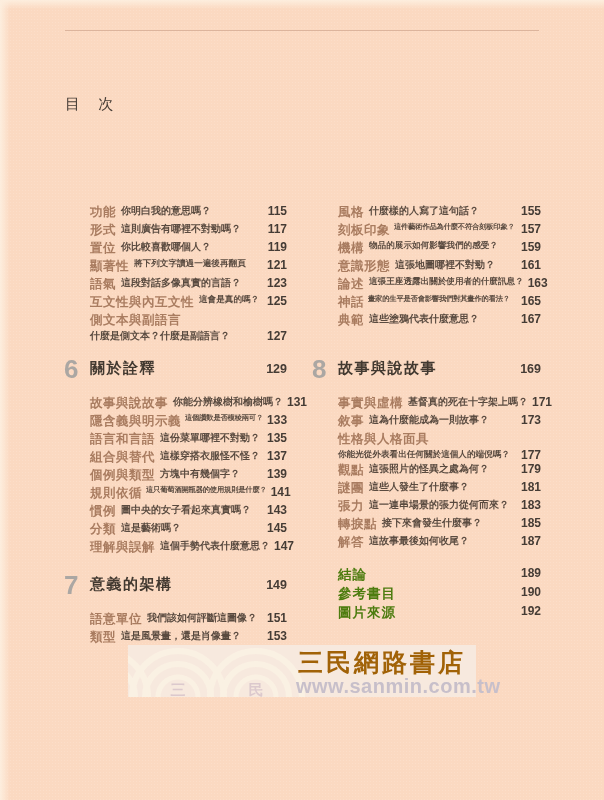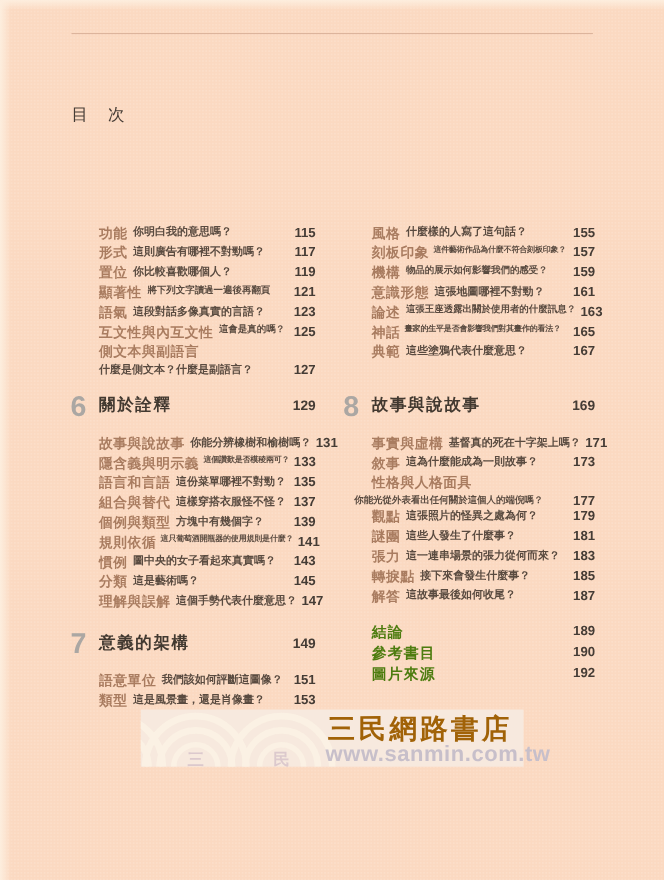--- a/index.html
+++ b/index.html
@@ -244,21 +244,21 @@
   <div class="row">
     <span class="term">敘事</span>
     <span class="sub">這為什麼能成為一則故事？</span>
     <span class="pg">173</span>
   </div>
   <div class="twoline">
     <div class="l1">
         <span class="term">性格與人格面具</span>
       </div>
     <div class="l2 l2-wide t1">
-      <span class="sub" style="margin-left:0">你能光從外表看出任何關於這個人的端倪嗎？</span>
+      <span class="sub" style="margin-left:16px">你能光從外表看出任何關於這個人的端倪嗎？</span>
       <span class="pg">177</span>
     </div>
   </div>
   <div class="row">
     <span class="term">觀點</span>
     <span class="sub">這張照片的怪異之處為何？</span>
     <span class="pg">179</span>
   </div>
   <div class="row">
     <span class="term">謎團</span>

